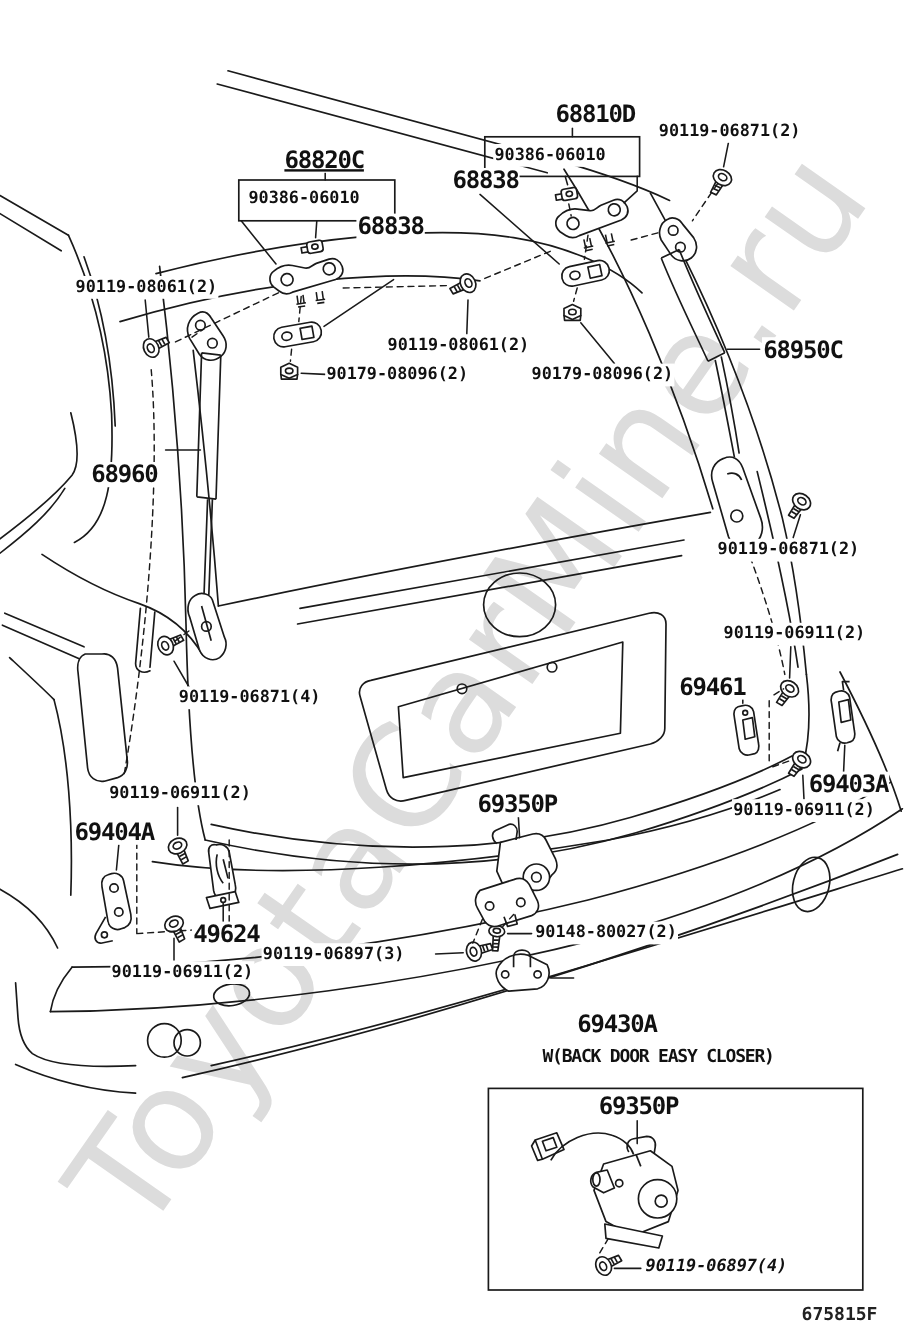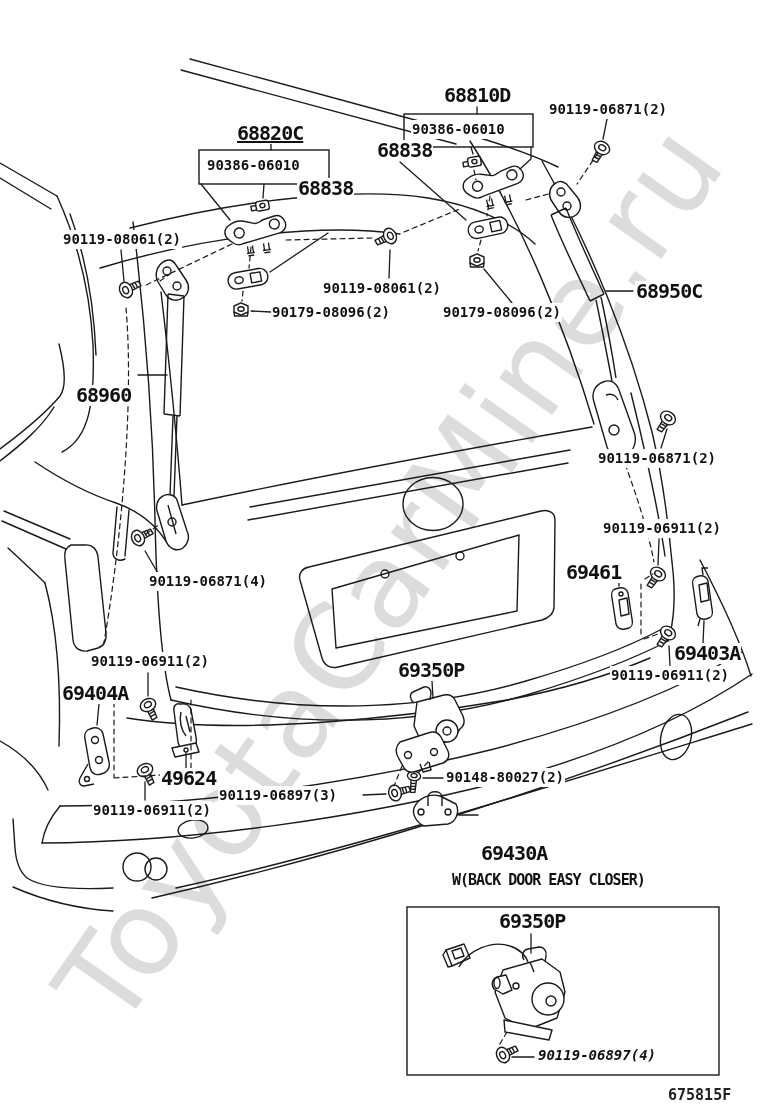--- a/index.html
+++ b/index.html
@@ -291,21 +291,21 @@
       <circle cx="551" cy="1001" r="5" fill="none"></circle>
     <path d="M497,977 C492,979 491,985 494,989 L503,994 L512,990 L506,975 Z"></path>
     <ellipse cx="497" cy="983" rx="3" ry="5.5" fill="none"></ellipse>
     <path d="M504,1020 L552,1030 L549,1040 L505,1032 Z"></path>
     <path d="M530,962 L534,972" fill="none"></path>
       <circle cx="516" cy="986" r="3" fill="none"></circle>
     <use href="#bolt" transform="translate(503,1055) rotate(-115)"></use>
   </g>
 </svg>
 
-<div class="lbl big" style="left:443px;top:85px;text-align:center;">68810D</div>
+<div class="lbl big" style="left:462px;top:85px;text-align:center;">68810D</div>
 <div class="lbl" style="left:548px;top:100px;">90119-06871(2)</div>
 <div class="lbl big" style="left:236px;top:123px;text-decoration:underline;">68820C</div>
 <div class="lbl" style="left:411px;top:120px;">90386-06010</div>
 <div class="lbl big" style="left:376px;top:140px;">68838</div>
 <div class="lbl" style="left:206px;top:156px;">90386-06010</div>
 <div class="lbl big" style="left:297px;top:178px;">68838</div>
 <div class="lbl" style="left:62px;top:230px;">90119-08061(2)</div>
 <div class="lbl" style="left:322px;top:279px;">90119-08061(2)</div>
 <div class="lbl" style="left:271px;top:303px;">90179-08096(2)</div>
 <div class="lbl" style="left:442px;top:303px;">90179-08096(2)</div>

